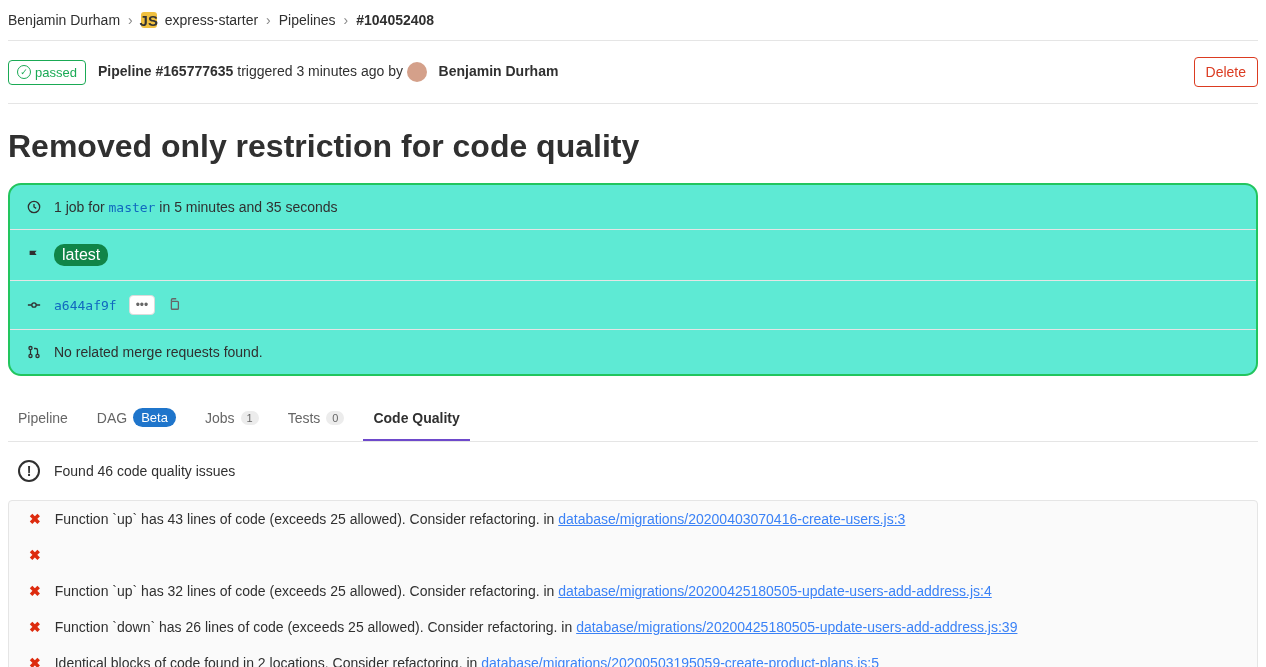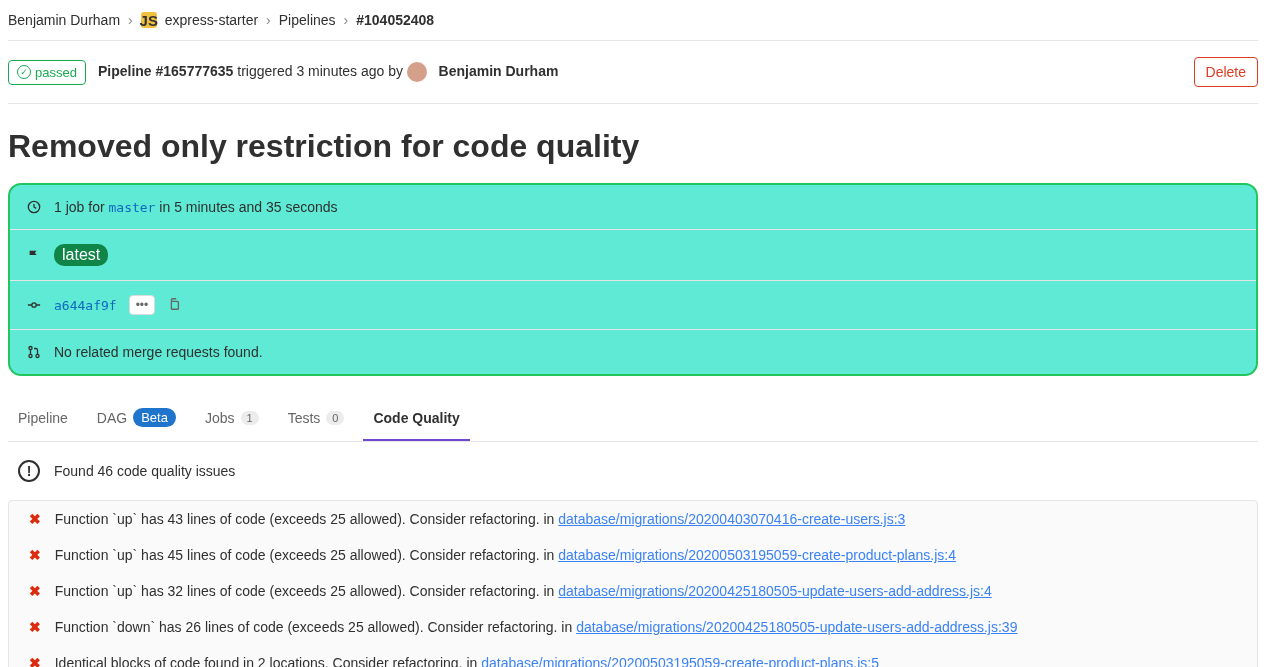--- a/index.html
+++ b/index.html
@@ -250,21 +250,20 @@
 </div>
 
 <div class="issues-panel">
   <div id="issues-container">
       <div class="issue-row">
         <span class="x">✖</span>
         <span class="issue-text"><span>Function `up` has 43 lines of code (exceeds 25 allowed). Consider refactoring.</span><span>  in </span><a href="#" class="path">database/migrations/20200403070416-create-users.js:3</a></span>
       </div>
       <div class="issue-row">
         <span class="x">✖</span>
-        <span class="issue-text"><span>Function `up` has 45 lines of code (exceeds 25 allowed). Consider refactoring.</span><span>  in </span><a href="#" class="path">database/migrations/20200503195059-create-product-plans.js:4</a></span>
       </div>
       <div class="issue-row">
         <span class="x">✖</span>
         <span class="issue-text"><span>Function `up` has 32 lines of code (exceeds 25 allowed). Consider refactoring.</span><span>  in </span><a href="#" class="path">database/migrations/20200425180505-update-users-add-address.js:4</a></span>
       </div>
       <div class="issue-row">
         <span class="x">✖</span>
         <span class="issue-text"><span>Function `down` has 26 lines of code (exceeds 25 allowed). Consider refactoring.</span><span>  in </span><a href="#" class="path">database/migrations/20200425180505-update-users-add-address.js:39</a></span>
       </div>
       <div class="issue-row">

